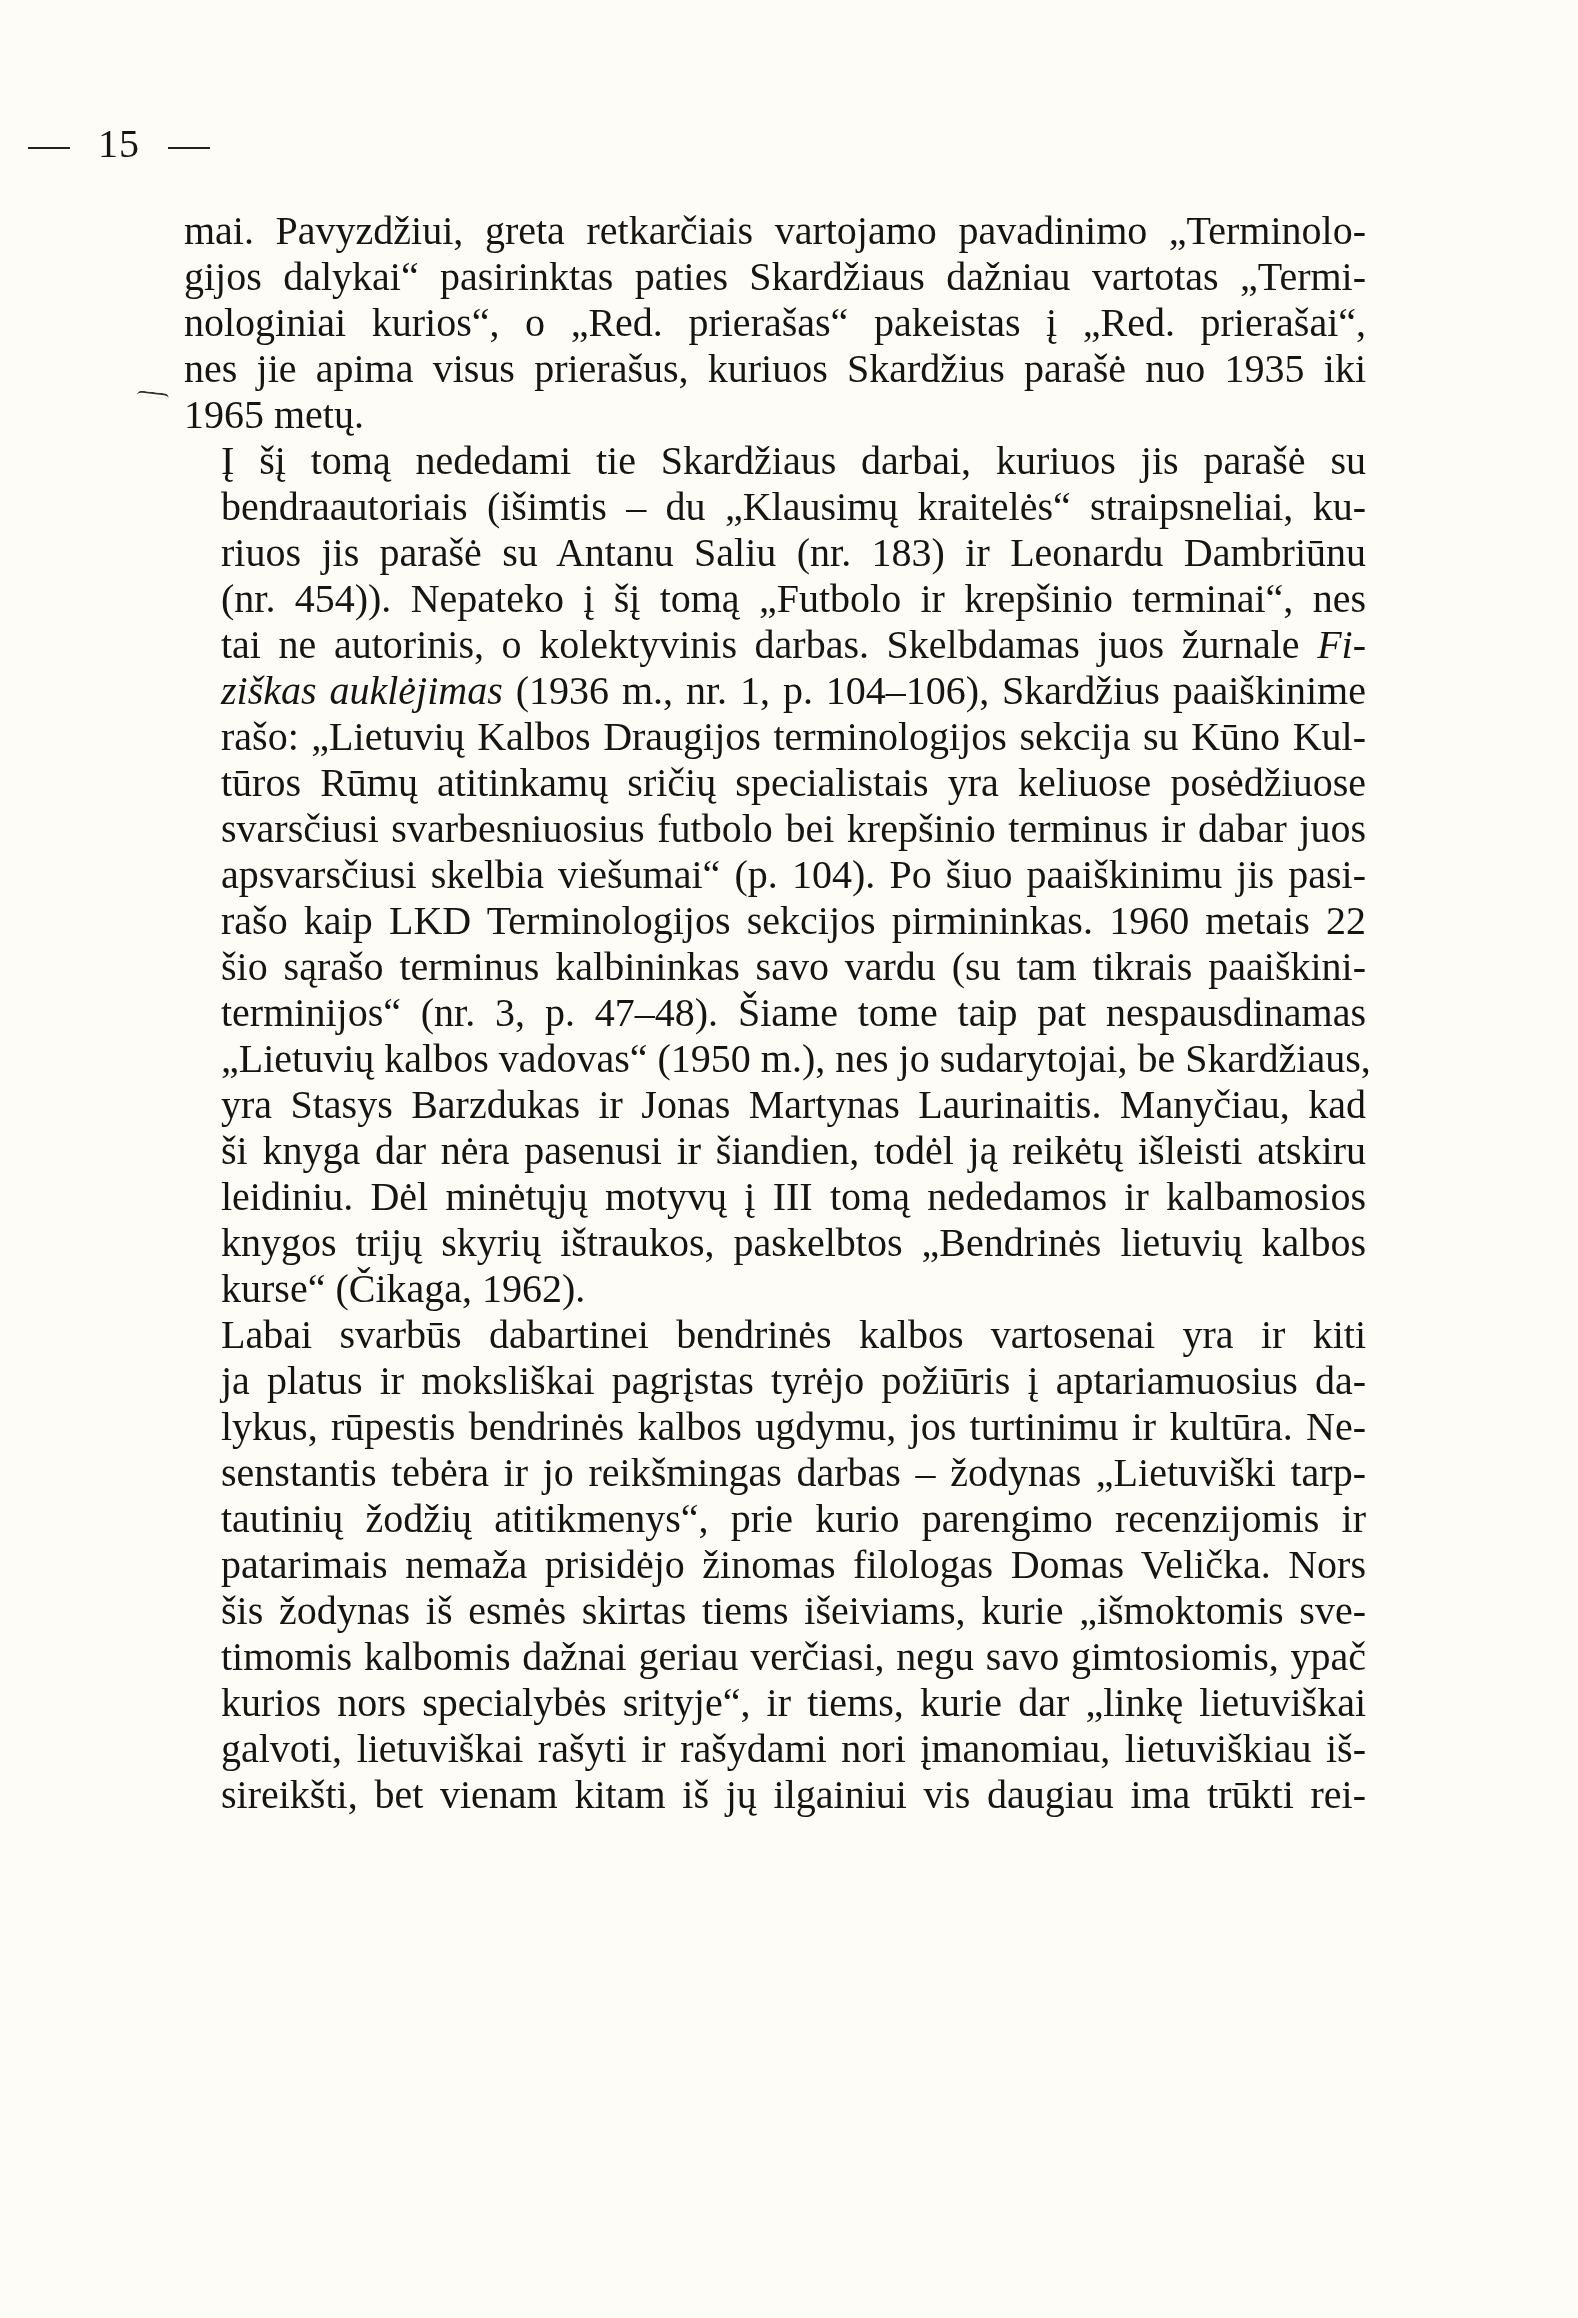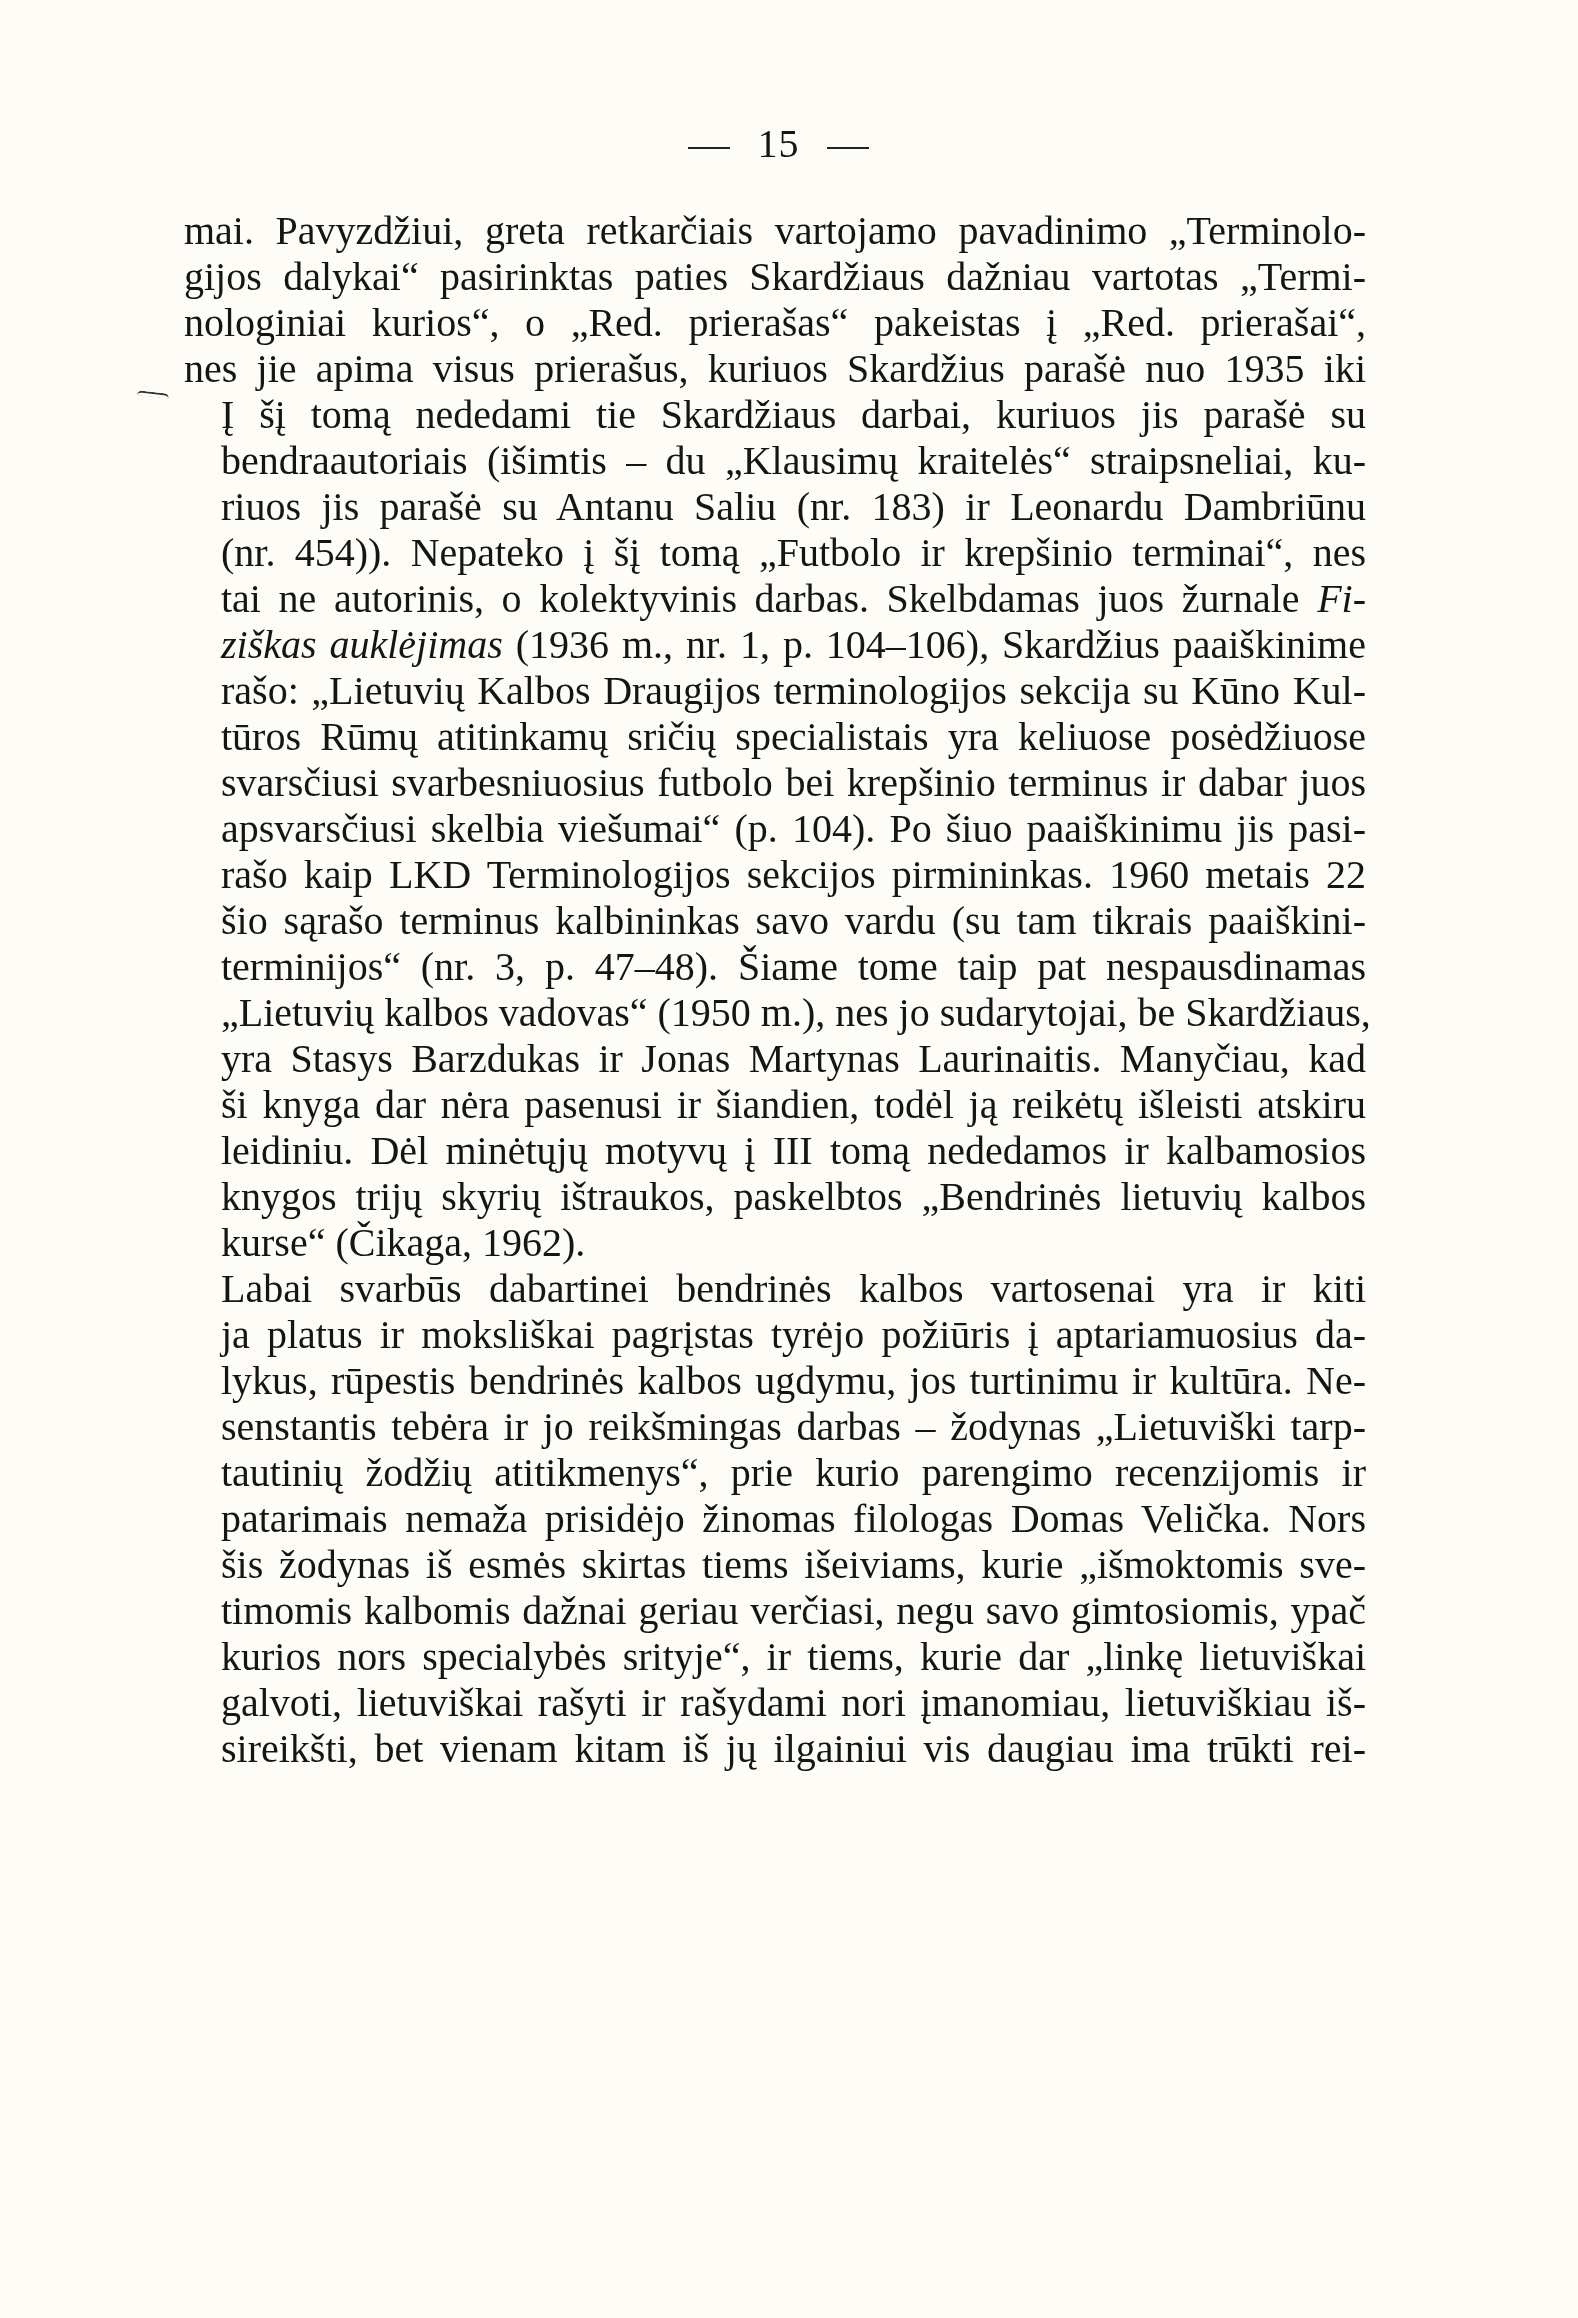--- a/index.html
+++ b/index.html
@@ -7,21 +7,20 @@
     width: 1579px; height: 2419px;
     background: #fdfcf7;
     position: relative;
     overflow: hidden;
     font-family: "Liberation Serif", "DejaVu Serif", serif;
     color: #151515;
   }
   .page-number {
     position: absolute;
     top: 120px; left: 0; width: 1557px;
-    text-align: center;
     font-size: 40px;
     letter-spacing: 0.9px;
   }
   .page-number .dash { display: inline-block; width: 42px; height: 2.3px; background: #222; vertical-align: middle; margin: 0 28px; }
   .text-block {
     position: absolute;
     left: 184px; top: 208px;
     width: 1182px;
     font-size: 40px;
     line-height: 46px;
@@ -48,20 +47,21 @@
 </div>
 
 <div class="margin-mark"></div>
 
 <div class="text-block" id="body-text">
     <div class="para">
       <span class="line">mai. Pavyzdžiui, greta retkarčiais vartojamo pavadinimo „Terminolo-</span>
       <span class="line">gijos dalykai“ pasirinktas paties Skardžiaus dažniau vartotas „Termi-</span>
       <span class="line">nologiniai kurios“, o „Red. prierašas“ pakeistas į „Red. prierašai“,</span>
       <span class="line">nes jie apima visus prierašus, kuriuos Skardžius parašė nuo 1935 iki</span>
+      <span class="line last">1965 metų.</span>
     </div>
     <div class="para indent">
       <span class="line">Į šį tomą nededami tie Skardžiaus darbai, kuriuos jis parašė su</span>
       <span class="line">bendraautoriais (išimtis – du „Klausimų kraitelės“ straipsneliai, ku-</span>
       <span class="line">riuos jis parašė su Antanu Saliu (nr. 183) ir Leonardu Dambriūnu</span>
       <span class="line">(nr. 454)). Nepateko į šį tomą „Futbolo ir krepšinio terminai“, nes</span>
       <span class="line">tai ne autorinis, o kolektyvinis darbas. Skelbdamas juos žurnale <em>Fi-</em></span>
       <span class="line"><em>ziškas auklėjimas</em> (1936 m., nr. 1, p. 104–106), Skardžius paaiškinime</span>
       <span class="line">rašo: „Lietuvių Kalbos Draugijos terminologijos sekcija su Kūno Kul-</span>
       <span class="line">tūros Rūmų atitinkamų sričių specialistais yra keliuose posėdžiuose</span>

